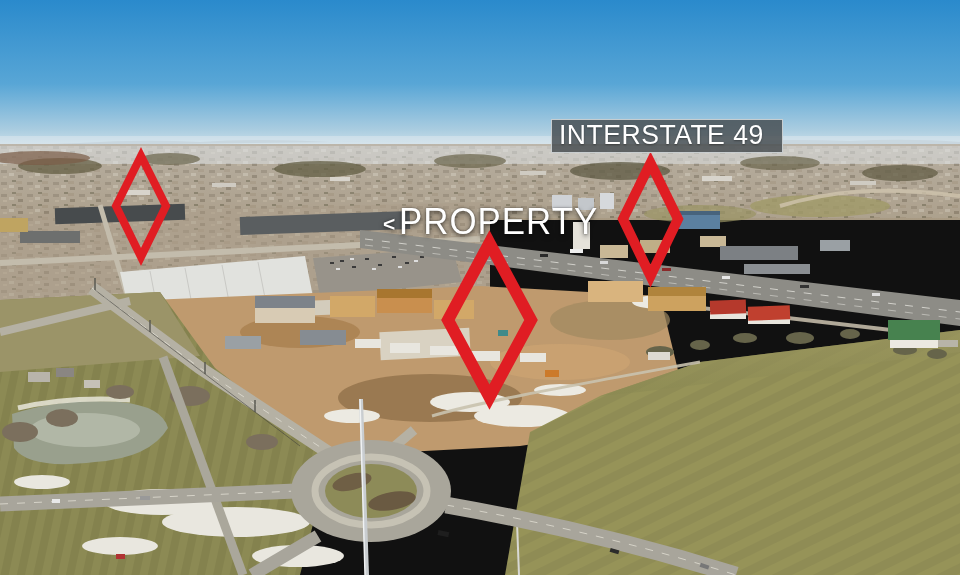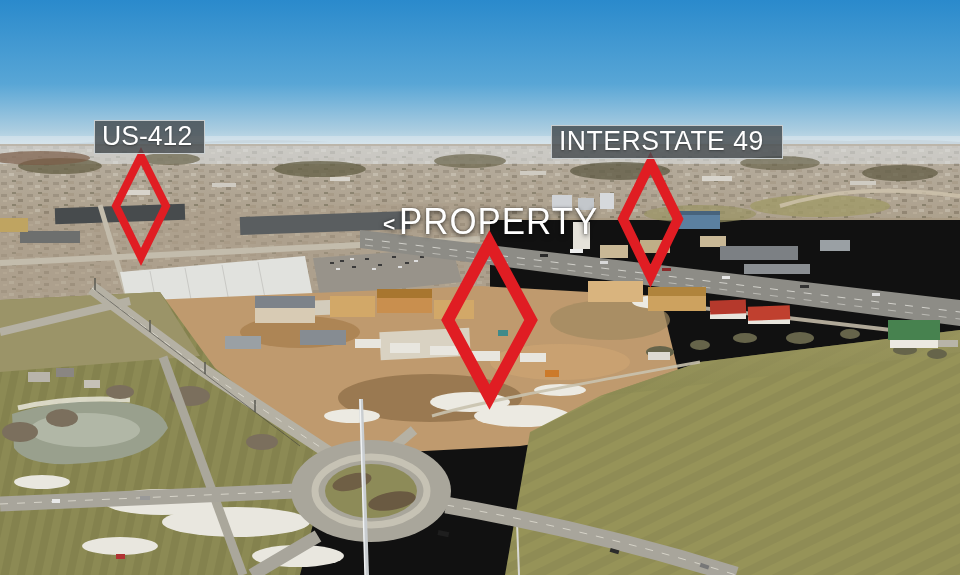--- a/index.html
+++ b/index.html
@@ -14,21 +14,21 @@
     background:var(--label-bg, rgba(68,74,78,.82));
     border:1px solid var(--label-border, rgba(228,232,234,.8));
     color:var(--label-color,#fff);
     padding:0 7px 3px 7px;
     line-height:1.05;
     white-space:nowrap;
     text-shadow:0 1px 2px rgba(0,0,0,.35);
   }
   .label-box .txt{display:inline-block;transform:scaleX(.95);transform-origin:left center;}
   #label-us412{left:94px;top:120px;font-size:28px;}
-  #label-i49{left:551px;top:125px;font-size:28px;letter-spacing:.5px;}
+  #label-i49{left:551px;top:119px;font-size:28px;letter-spacing:.5px;}
   #label-property{
     position:absolute;left:383px;top:201px;
     color:#fff;font-size:36px;letter-spacing:1px;white-space:nowrap;
     text-shadow:0 2px 5px rgba(0,0,0,.6),0 0 2px rgba(0,0,0,.45);
     display:flex;align-items:center;
   }
   #label-property .prefix{font-size:21px;margin:4px 3px 0 0;font-weight:bold;}
   #label-property .txt{display:inline-block;transform:scaleX(.97);transform-origin:left center;}
 </style>
 </head>
@@ -301,23 +301,20 @@
       <line x1="360" y1="399" x2="365" y2="575" stroke="#f0f2f3" stroke-width="1.4"></line>
     </g>
   </svg>
 
   <svg id="markers" viewBox="0 0 960 575" width="960" height="575">
     <polygon points="141,156 166,206 141,257 116,206" fill="none" stroke-width="8" stroke-linejoin="miter" stroke="#e01d23"></polygon>
     <polygon points="489.5,243 531,320 489.5,397 448,320" fill="none" stroke-width="12" stroke-linejoin="miter" stroke="#e01d23"></polygon>
     <polygon points="650.5,163 678,219 650.5,276 623,219" fill="none" stroke-width="10" stroke-linejoin="miter" stroke="#e01d23"></polygon>
   </svg>
 
-  <div class="label-box" id="label-us412">
-    <span class="txt">US-412</span>
-  </div>
 
   <div class="label-box" id="label-i49">
     <span class="txt">INTERSTATE 49</span>
   </div>
 
   <div id="label-property">
     <span class="prefix">&lt;</span>
     <span class="txt">PROPERTY</span>
   </div>
 

